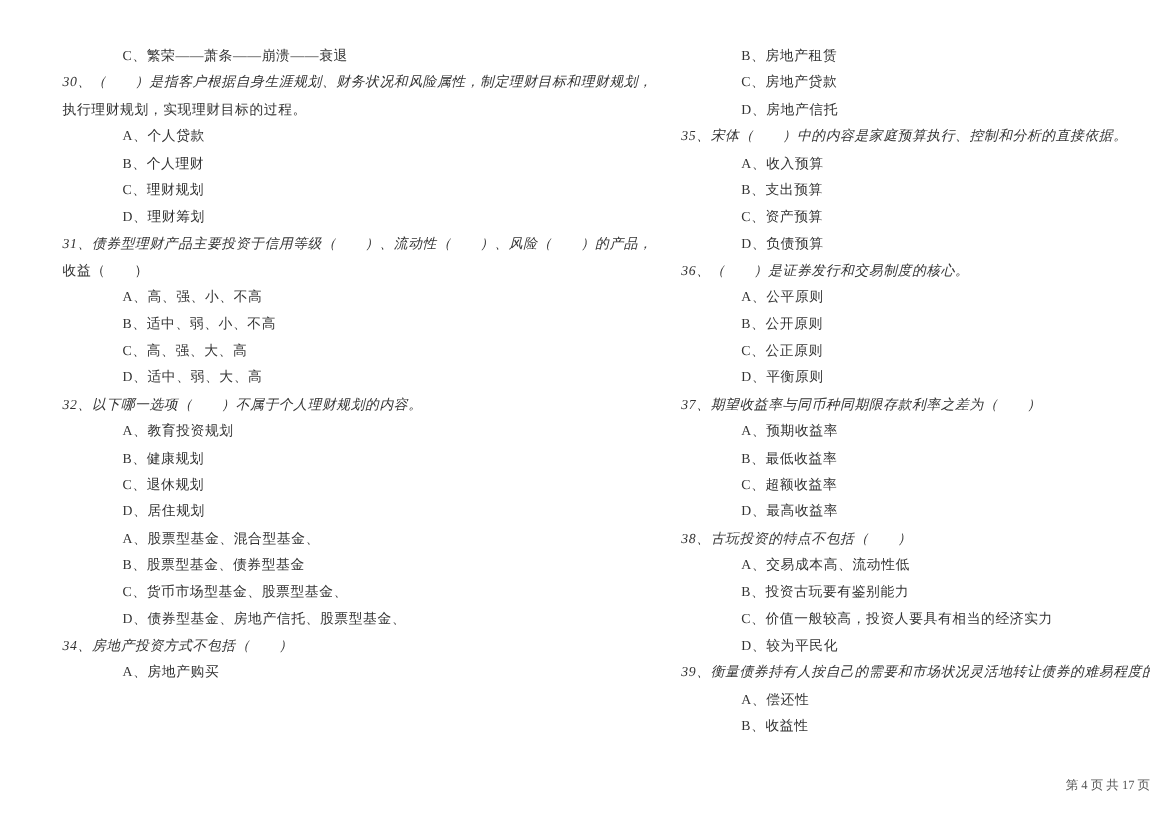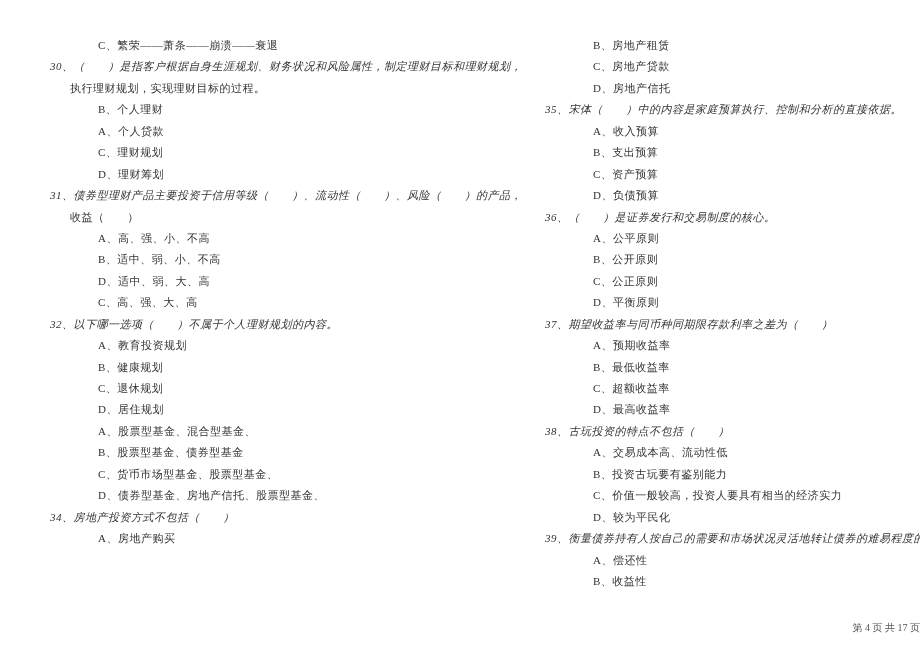--- a/index.html
+++ b/index.html
@@ -32,50 +32,49 @@
     }
     .opt {
       padding-left: 48px;
     }
     .q {
       padding-left: 0;
       font-style: italic;
     }
     .sub {
       padding-left: 0;
-      margin-left: 20px;
     }
     .footer {
       position: absolute;
       bottom: 15px;
       left: 0;
       right: 0;
       text-align: right;
       font-size: 10px;
       color: #555;
     }
   </style>
 </head>
 <body>
 
 <div class="columns">
   <div class="col">
     <div class="line opt">C、繁荣——萧条——崩溃——衰退</div>
     <div class="line q">30、（　　）是指客户根据自身生涯规划、财务状况和风险属性，制定理财目标和理财规划，</div>
     <div class="line sub">执行理财规划，实现理财目标的过程。</div>
+    <div class="line opt">A、个人贷款</div>
     <div class="line opt">B、个人理财</div>
-    <div class="line opt">A、个人贷款</div>
     <div class="line opt">C、理财规划</div>
     <div class="line opt">D、理财筹划</div>
     <div class="line q">31、债券型理财产品主要投资于信用等级（　　）、流动性（　　）、风险（　　）的产品，</div>
     <div class="line sub">收益（　　）</div>
     <div class="line opt">A、高、强、小、不高</div>
     <div class="line opt">B、适中、弱、小、不高</div>
+    <div class="line opt">C、高、强、大、高</div>
     <div class="line opt">D、适中、弱、大、高</div>
-    <div class="line opt">C、高、强、大、高</div>
     <div class="line q">32、以下哪一选项（　　）不属于个人理财规划的内容。</div>
     <div class="line opt">A、教育投资规划</div>
     <div class="line opt">B、健康规划</div>
     <div class="line opt">C、退休规划</div>
     <div class="line opt">D、居住规划</div>
     <div class="line opt">A、股票型基金、混合型基金、</div>
     <div class="line opt">B、股票型基金、债券型基金</div>
     <div class="line opt">C、货币市场型基金、股票型基金、</div>
     <div class="line opt">D、债券型基金、房地产信托、股票型基金、</div>
     <div class="line q">34、房地产投资方式不包括（　　）</div>

